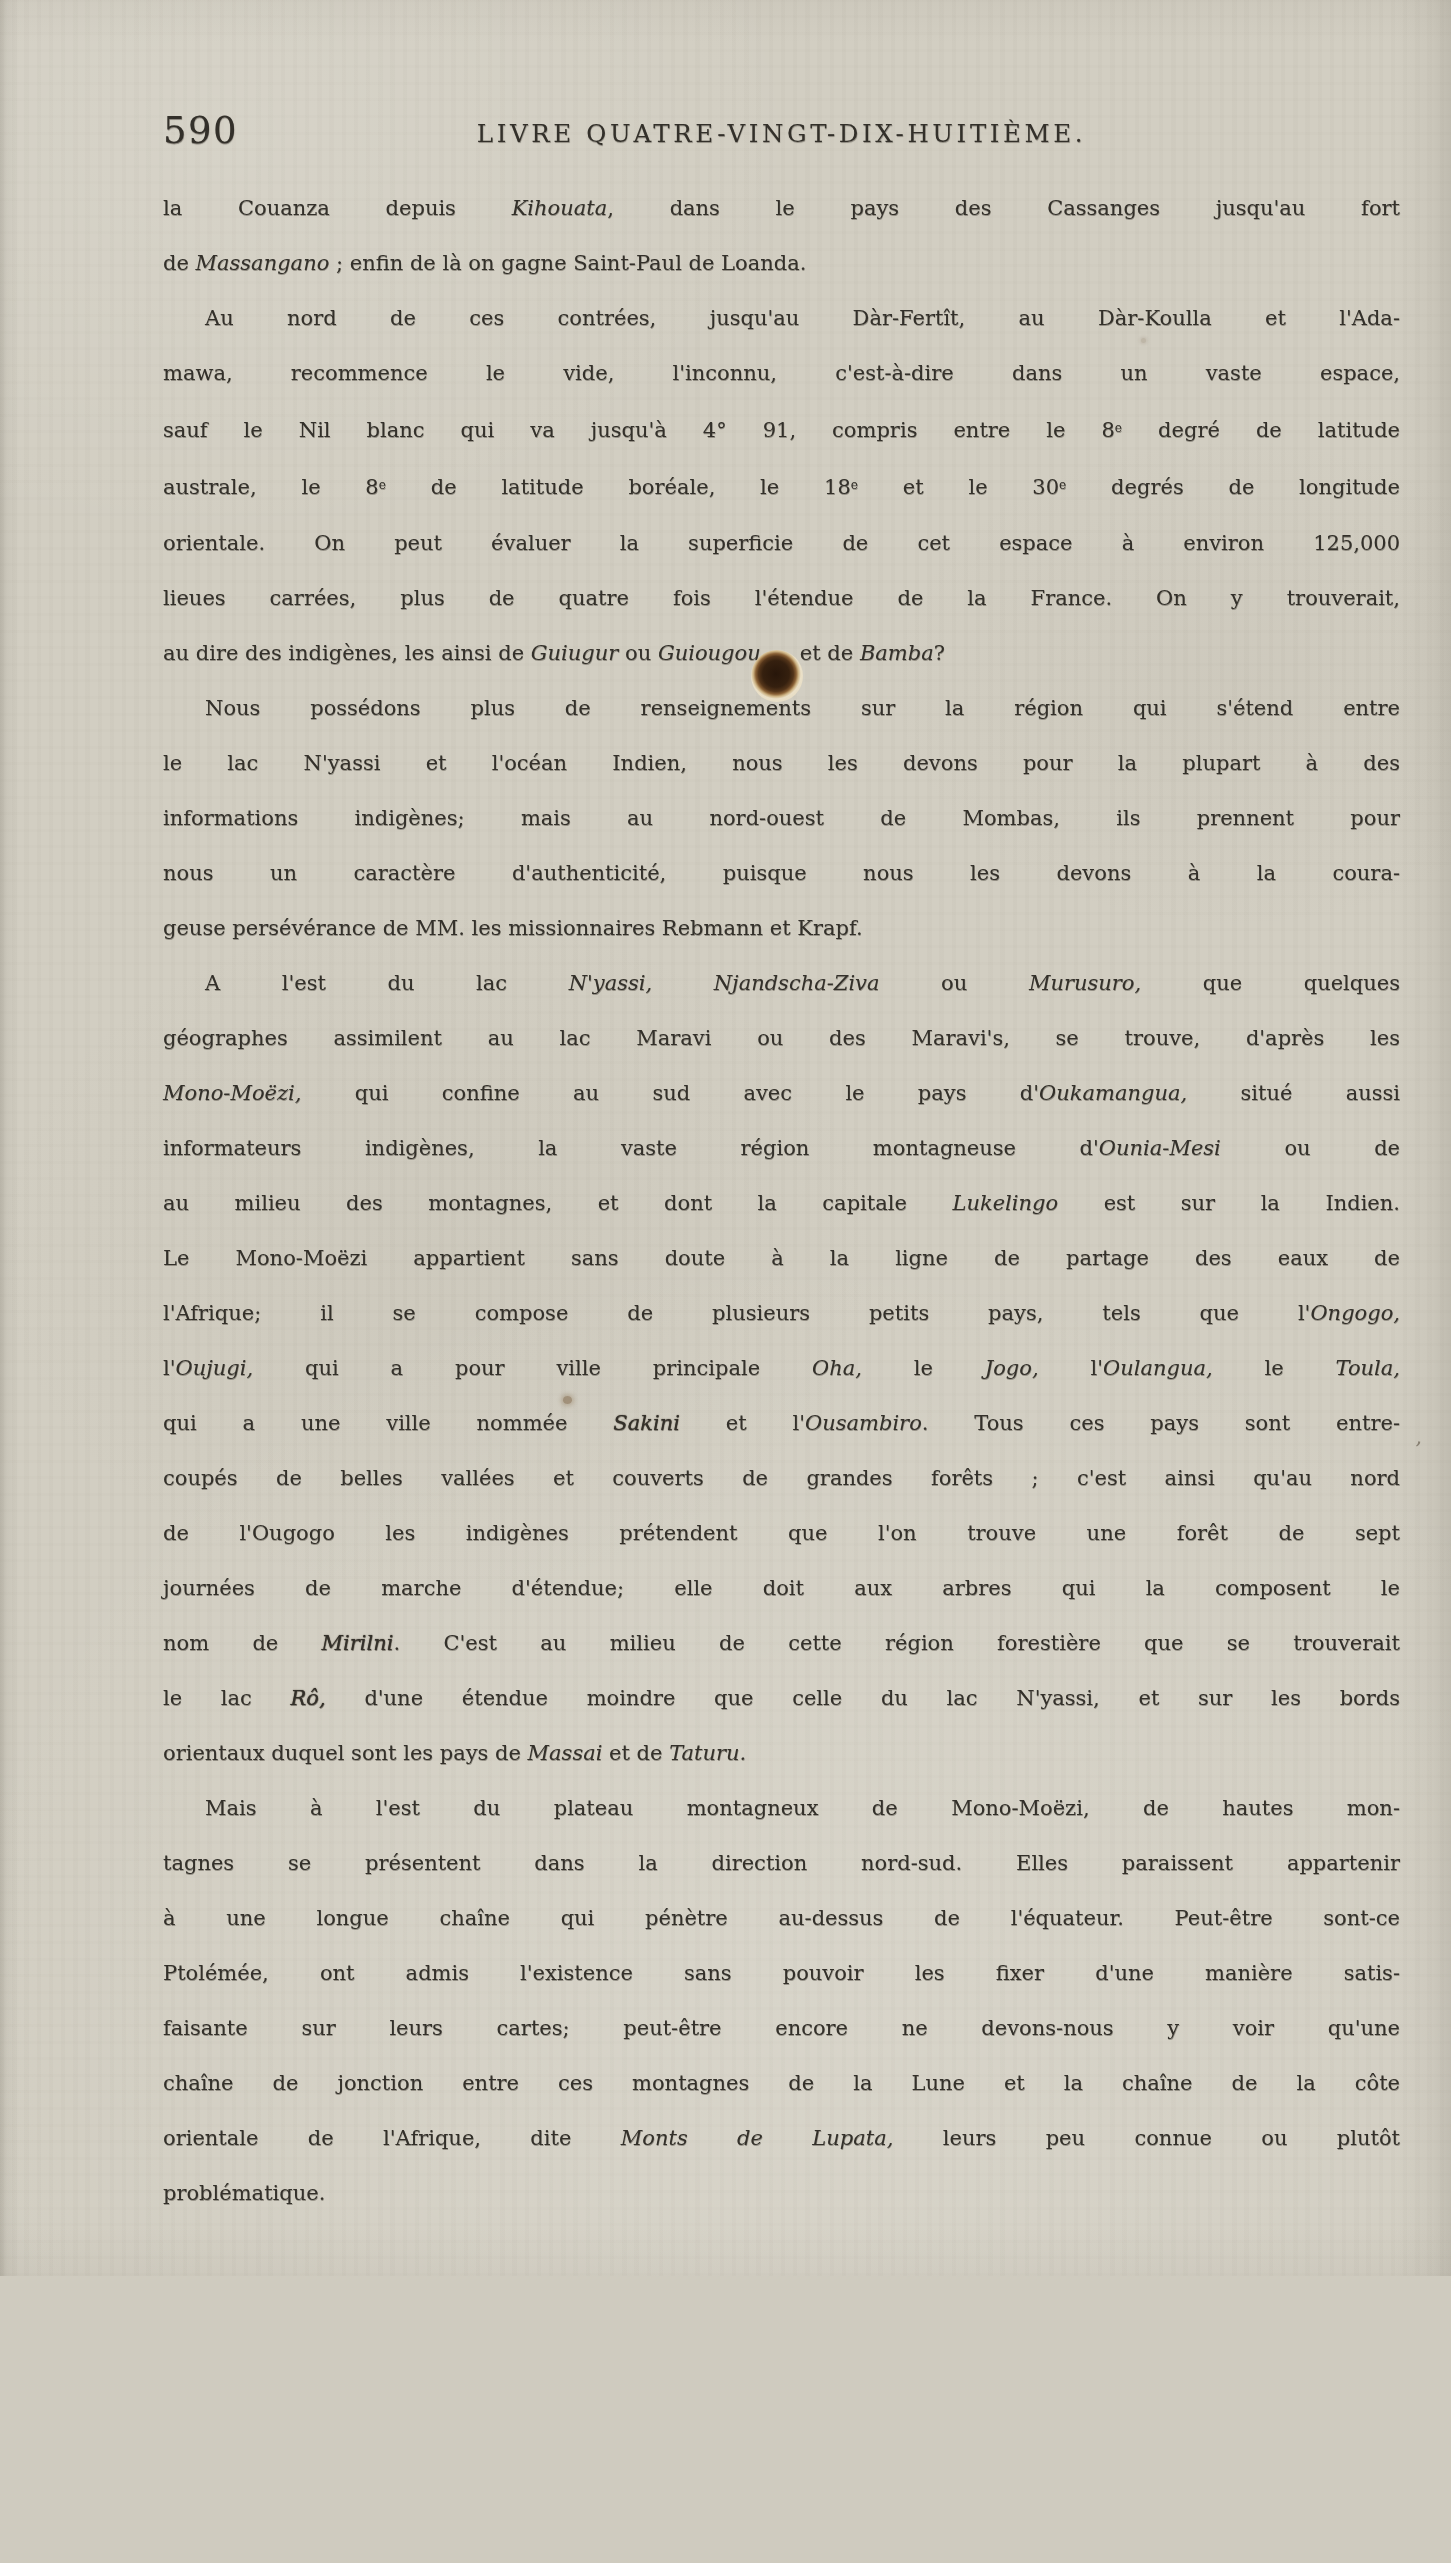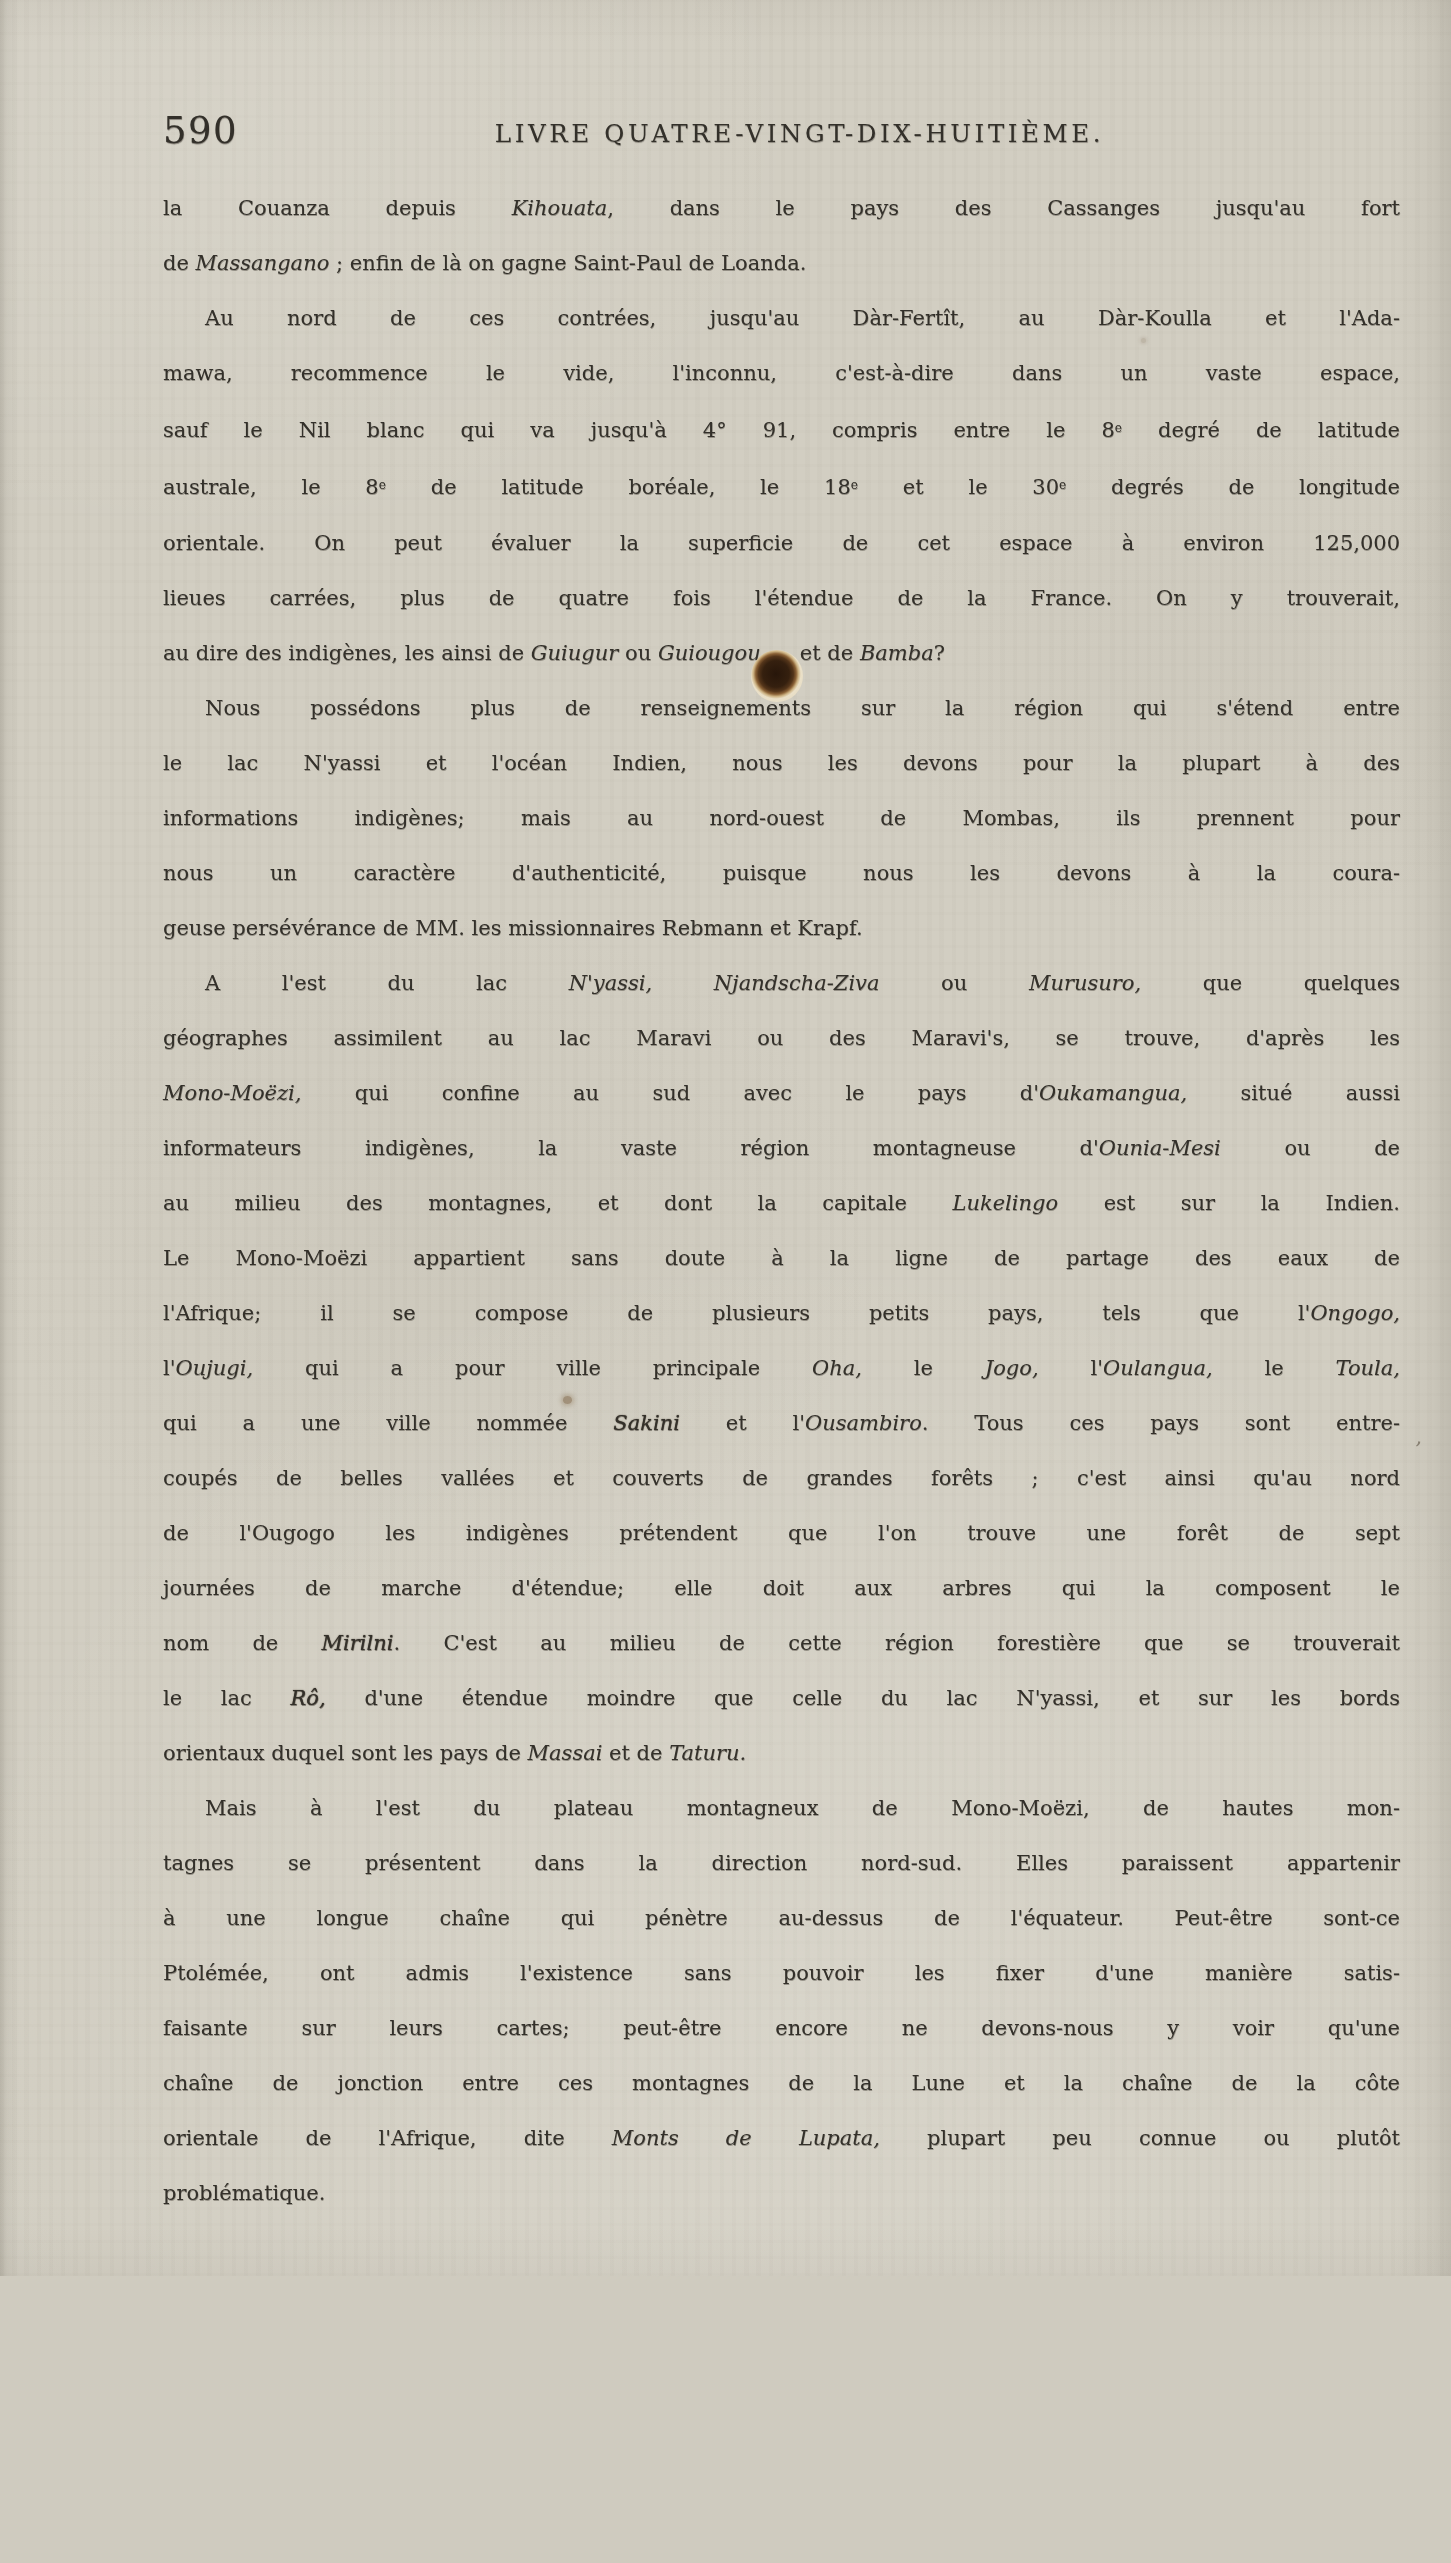--- a/index.html
+++ b/index.html
@@ -27,21 +27,20 @@
   }
   .page-num{
     position:absolute;left:0;top:0;
     font-size:37px;letter-spacing:1.4px;
     text-shadow:0.4px 0.6px 0.7px rgba(50,45,38,.45);
   }
   .running-title{
     position:absolute;left:50%;top:10px;transform:translateX(-50%);
     font-size:24.5px;letter-spacing:3.6px;white-space:nowrap;
     text-shadow:0.4px 0.5px 0.7px rgba(50,45,38,.42);
-    margin-left:18px;
   }
   .text-block{
     position:absolute;left:163px;top:181px;width:1237px;
     font-size:21px;line-height:55px;
     text-shadow:0.4px 0.6px 0.6px rgba(48,42,34,.38);
   }
   .line{
     text-align:justify;
     -moz-text-align-last:justify;
     text-align-last:justify;
@@ -115,21 +114,21 @@
       <div class="line"><span>journées de marche d'étendue; elle doit aux arbres qui la composent le</span></div>
       <div class="line"><span>nom de </span><span class="it hv">Mirilni</span><span>. C'est au milieu de cette région forestière que se trouverait</span></div>
       <div class="line"><span>le lac </span><span class="it hv">Rô,</span><span> d'une étendue moindre que celle du lac N'yassi, et sur les bords</span></div>
       <div class="line last"><span>orientaux duquel sont les pays de </span><span class="it">Massai</span><span> et de </span><span class="it">Taturu.</span></div>
       <div class="line indent"><span>Mais à l'est du plateau montagneux de Mono-Moëzi, de hautes mon-</span></div>
       <div class="line"><span>tagnes se présentent dans la direction nord-sud. Elles paraissent appartenir</span></div>
       <div class="line"><span>à une longue chaîne qui pénètre au-dessus de l'équateur. Peut-être sont-ce</span></div>
       <div class="line"><span>Ptolémée, ont admis l'existence sans pouvoir les fixer d'une manière satis-</span></div>
       <div class="line"><span>faisante sur leurs cartes; peut-être encore ne devons-nous y voir qu'une</span></div>
       <div class="line"><span>chaîne de jonction entre ces montagnes de la Lune et la chaîne de la côte</span></div>
-      <div class="line"><span>orientale de l'Afrique, dite </span><span class="it">Monts de Lupata,</span><span> plupart peu connue ou plutôt</span></div>
+      <div class="line"><span>orientale de l'Afrique, dite </span><span class="it">Monts de Lupata,</span><span> leurs peu connue ou plutôt</span></div>
       <div class="line last"><span>problématique.</span></div>
     </div>
 
   <span class="margin-mark">’</span>
   <span class="speck speck-a"></span>
   <span class="speck speck-b"></span>
   <span class="speck speck-c"></span>
 </div>
 
 

